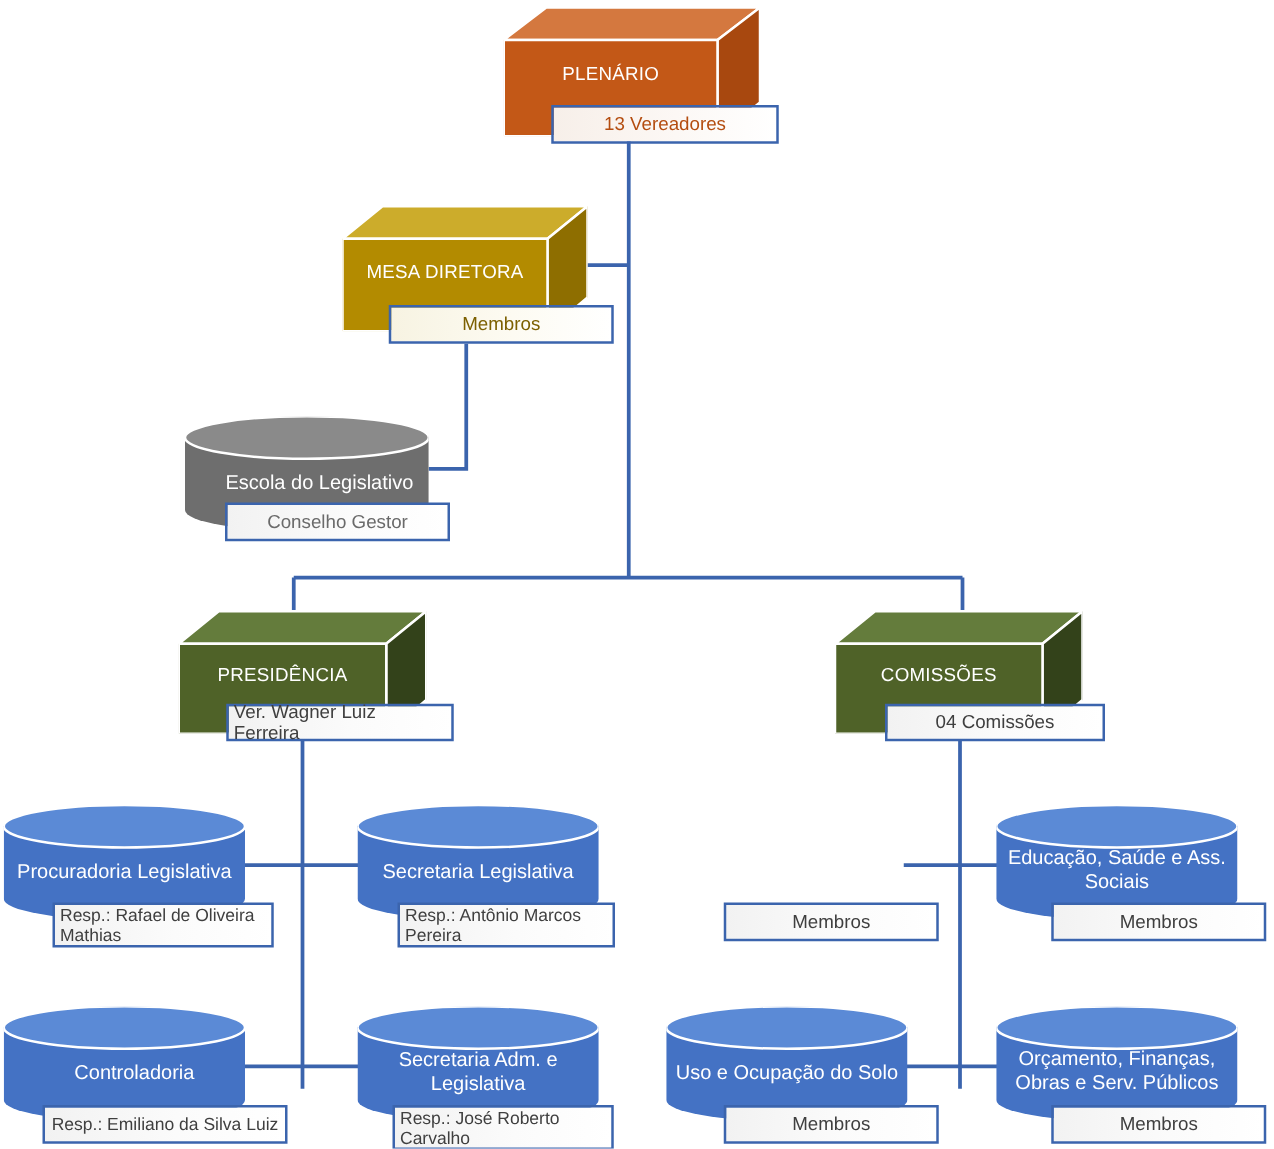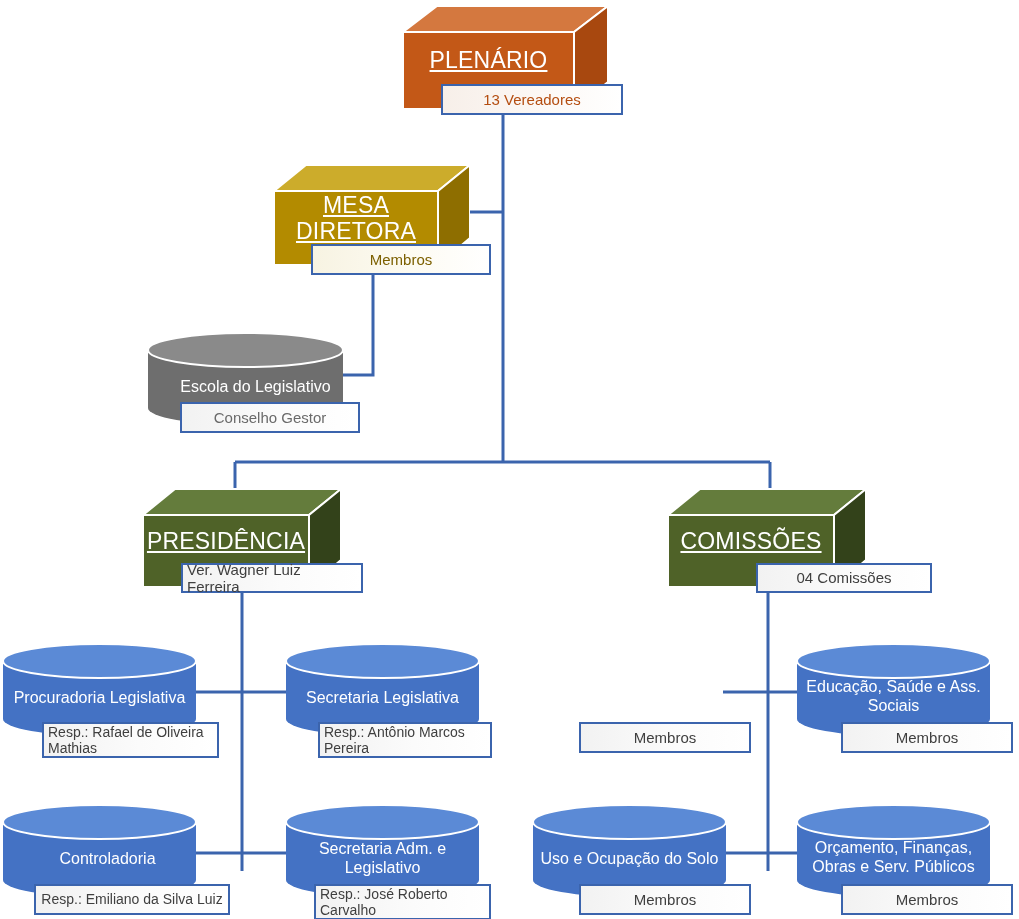--- a/index.html
+++ b/index.html
@@ -34,23 +34,22 @@
     position:absolute;
     display:flex;
     align-items:center;
     justify-content:center;
     color:#ffffff;
     letter-spacing:.2px;
     text-align:center;
     box-sizing:border-box;
   }
   .prism-label{
-    font-size:23px;
+    font-size:15px;
     line-height:1.15;
-    text-decoration:underline;
   }
   
   .cyl{
     position:absolute;
   }
   .cyl svg{
     position:absolute;
     left:0; top:0;
   }
   .cyl .cyl-text{
@@ -161,21 +160,21 @@
   <div class="cap sans" style="left:181px; top:563px; width:182px; height:30px;">Ver. Wagner Luiz Ferreira</div>
 
   <div class="prism" style="left:668px; top:487px; width:198px; height:100px;">
     <svg class="top" viewBox="0 0 198 100" width="198" height="100">
       <polygon points="0,28 32,2 198,2 166,28" fill="#647c3c" stroke="#ffffff" stroke-width="2"></polygon>
       <polygon points="166,28 198,2 198,73 166,100" fill="#33421a" stroke="#ffffff" stroke-width="2"></polygon>
       <rect x="0" y="28" width="166" height="72" fill="#4f6228" stroke="#ffffff" stroke-width="2"></rect>
     </svg>
     <div class="face prism-label" style="left:0; top:30px; width:166px; height:48px;">COMISSÕES</div>
   </div>
-  <div class="cap" style="left:708px; top:563px; width:176px; height:30px;margin-left:48px;">04 Comissões</div>
+  <div class="cap" style="left:708px; top:563px; width:176px; height:30px;">04 Comissões</div>
 
   <div class="cyl" style="left:3px; top:644px; width:193px; height:92px;">
     <svg viewBox="0 0 193 92" width="193" height="92">
       <path d="M0,17 L0,75 A96.5,17 0 0 0 193,75 L193,17 Z" fill="#4472c4"></path>
       <ellipse cx="96.5" cy="17" rx="96.5" ry="17" fill="#5b8ad6" stroke="#ffffff" stroke-width="2"></ellipse>
     </svg>
     <div class="cyl-text" style="top:34px; height:40px;">Procuradoria Legislativa</div>
   </div>
   <div class="cap sans" style="left:42px; top:722px; width:177px; height:36px; font-size:14px;">Resp.: Rafael de Oliveira Mathias</div>
 
@@ -195,21 +194,21 @@
     </svg>
     <div class="cyl-text" style="top:34px; height:40px;padding-left:20px;">Controladoria</div>
   </div>
   <div class="cap sans" style="left:34px; top:884px; width:196px; height:31px; font-size:14px;">Resp.:  Emiliano da Silva Luiz</div>
 
   <div class="cyl" style="left:286px; top:805px; width:193px; height:92px;">
     <svg viewBox="0 0 193 92" width="193" height="92">
       <path d="M0,17 L0,75 A96.5,17 0 0 0 193,75 L193,17 Z" fill="#4472c4"></path>
       <ellipse cx="96.5" cy="17" rx="96.5" ry="17" fill="#5b8ad6" stroke="#ffffff" stroke-width="2"></ellipse>
     </svg>
-    <div class="cyl-text" style="top:34px; height:40px;">Secretaria Adm. e Legislativo</div>
+    <div class="cyl-text" style="top:34px; height:40px;">Secretaria Adm. e Legislativa</div>
   </div>
   <div class="cap sans" style="left:314px; top:884px; width:177px; height:36px; font-size:14px;">Resp.: José Roberto Carvalho</div>
 
   <div class="cap" style="left:579px; top:722px; width:172px; height:31px;">Membros</div>
 
   <div class="cyl" style="left:797px; top:644px; width:193px; height:92px;">
     <svg viewBox="0 0 193 92" width="193" height="92">
       <path d="M0,17 L0,75 A96.5,17 0 0 0 193,75 L193,17 Z" fill="#4472c4"></path>
       <ellipse cx="96.5" cy="17" rx="96.5" ry="17" fill="#5b8ad6" stroke="#ffffff" stroke-width="2"></ellipse>
     </svg>

